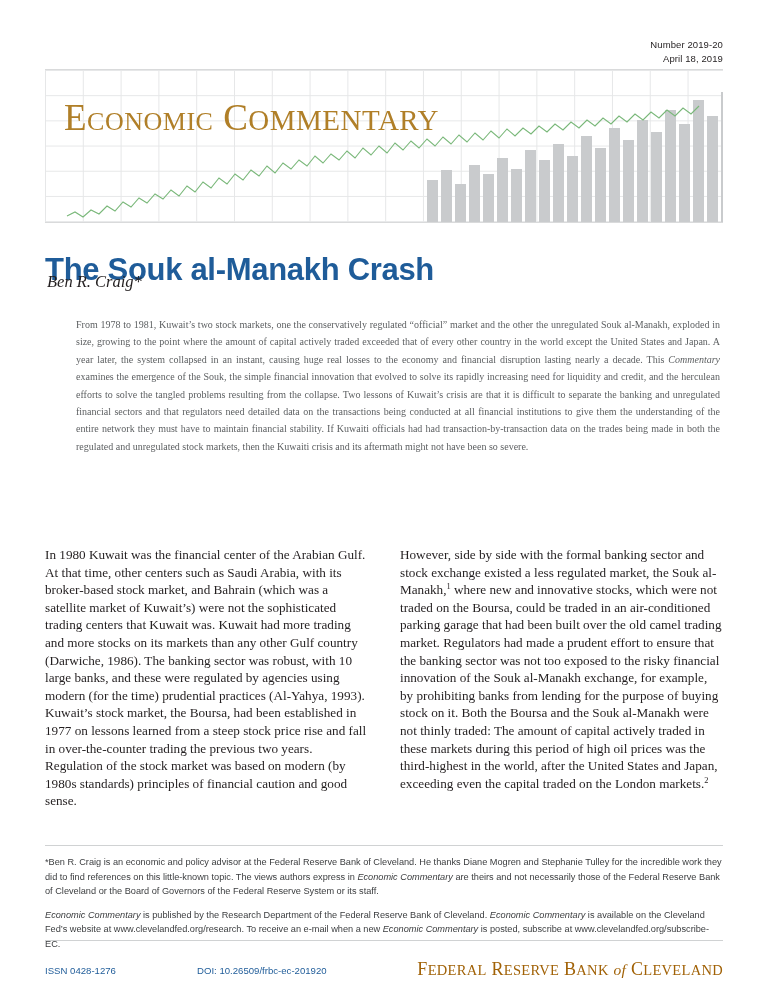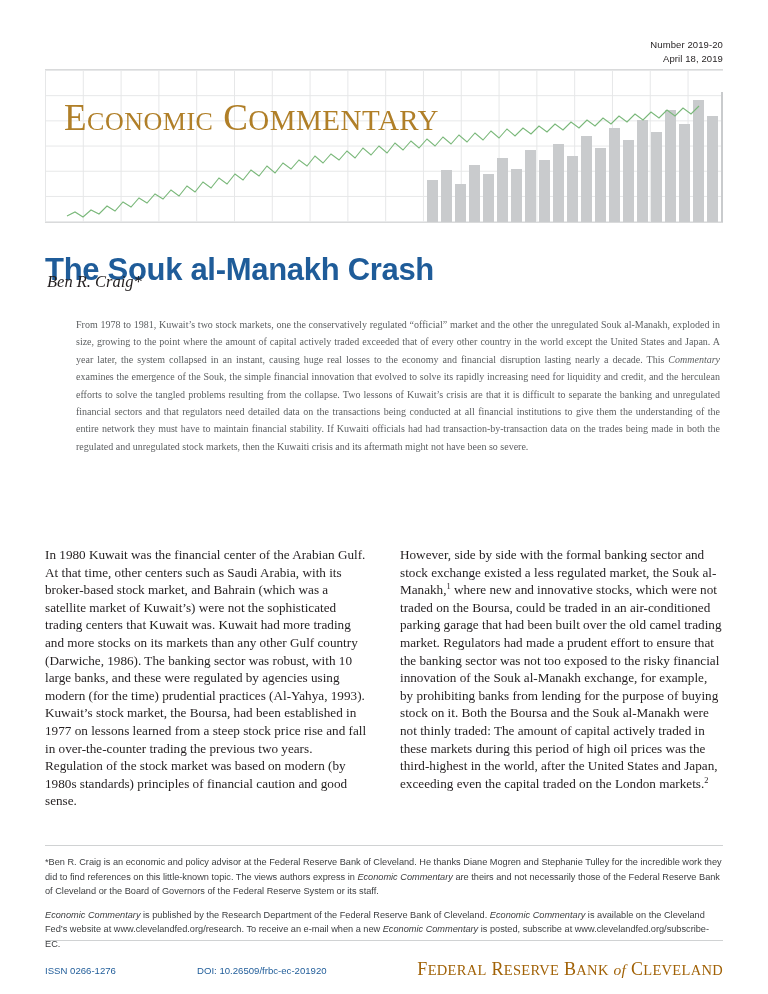--- a/index.html
+++ b/index.html
@@ -246,18 +246,18 @@
   <div class="rule" id="rule-top"></div>
 
   <div class="footnotes">
     <p><span>*Ben R. Craig is an economic and policy advisor at the Federal Reserve Bank of Cleveland. He thanks Diane Mogren and Stephanie Tulley for the incredible work they did to find references on this little-known topic. The views authors express in </span><em>Economic Commentary</em><span> are theirs and not necessarily those of the Federal Reserve Bank of Cleveland or the Board of Governors of the Federal Reserve System or its staff.</span></p>
     <p><em>Economic Commentary</em><span> is published by the Research Department of the Federal Reserve Bank of Cleveland. </span><em>Economic Commentary</em><span> is available on the Cleveland Fed’s website at www.clevelandfed.org/research. To receive an e-mail when a new </span><em>Economic Commentary</em><span> is posted, subscribe at www.clevelandfed.org/subscribe-EC.</span></p>
   </div>
 
   <div class="rule" id="rule-bottom"></div>
 
   <div class="footer">
-    <span class="issn">ISSN 0266-1276</span>
+    <span class="issn">ISSN 0428-1276</span>
     <span class="doi">DOI: 10.26509/frbc-ec-201920</span>
     <span class="frb-logo"><span style="font-size: 18px;">F</span><span style="font-size: 14.5px;">EDERAL</span> <span style="font-size: 18px;">R</span><span style="font-size: 14.5px;">ESERVE</span> <span style="font-size: 18px;">B</span><span style="font-size: 14.5px;">ANK</span> <span style="font-style: italic; font-size: 15.5px;">of</span> <span style="font-size: 18px;">C</span><span style="font-size: 14.5px;">LEVELAND</span></span>
   </div>
 
 </div>
 
 </body></html>

